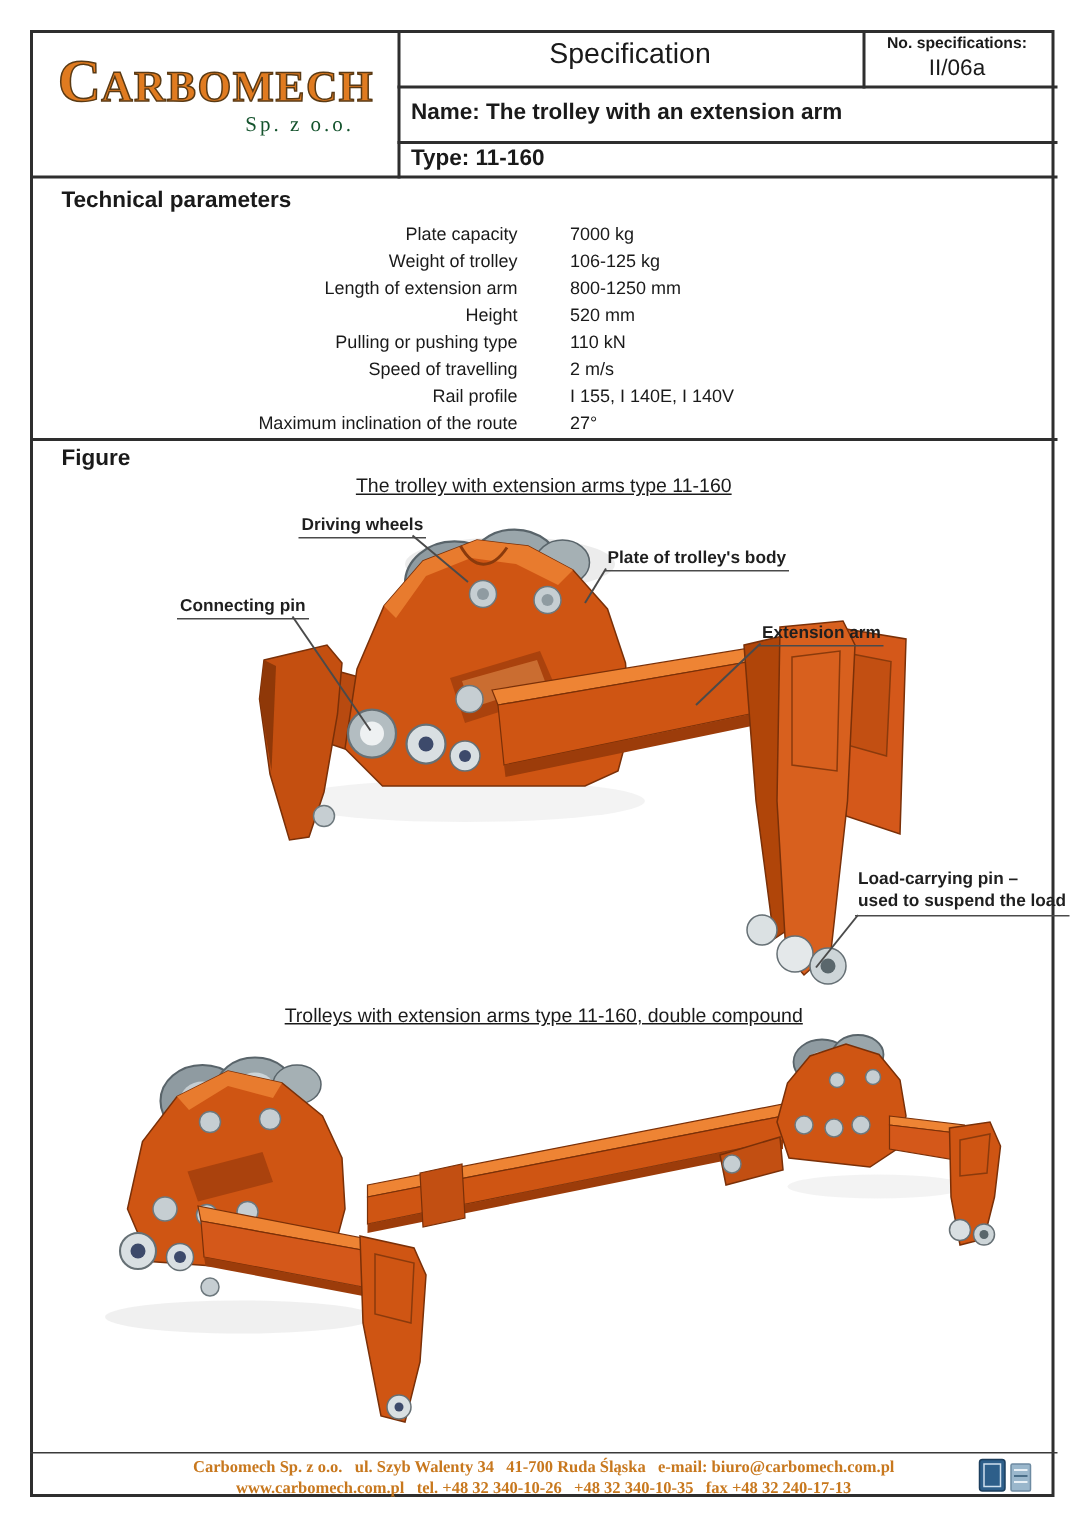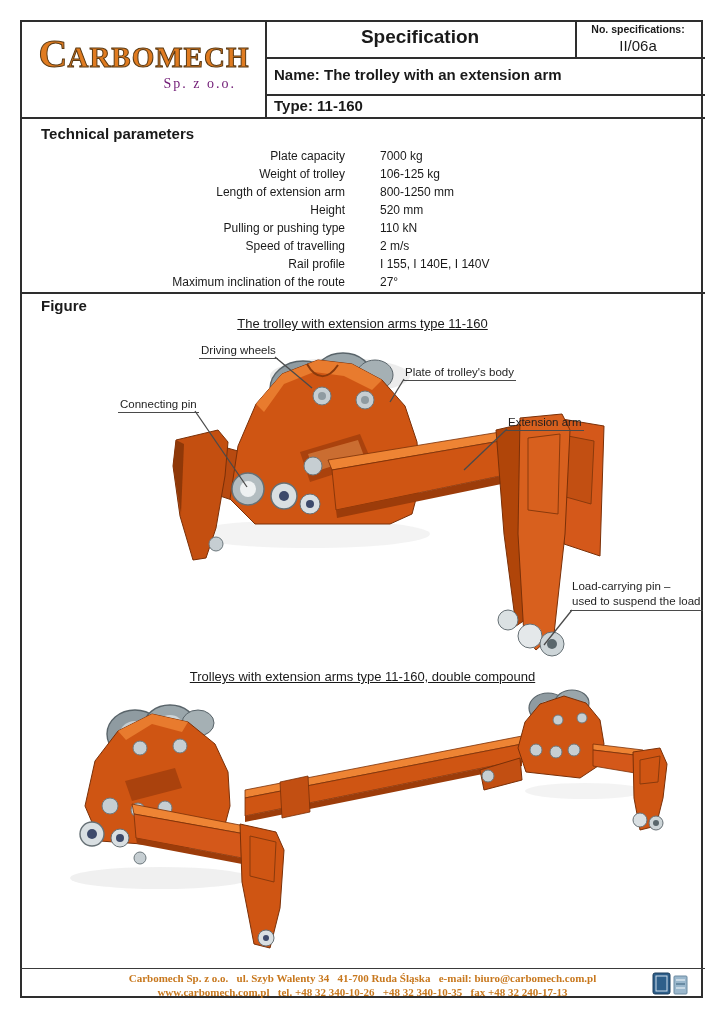--- a/index.html
+++ b/index.html
@@ -13,40 +13,40 @@
   .frame{left:20px;top:20px;width:683px;height:978px;border:2px solid #2e2e2e;box-sizing:border-box;}
   .hline{background:#2e2e2e;height:2px;}
   .hline.thin{height:1px;background:#3a3a3a;}
   .vline{background:#2e2e2e;width:2px;}
   
   .logo-wrap{left:26px;top:34px;width:236px;height:80px;text-align:center;}
   .logo-main{font-family:"Liberation Serif", serif;font-weight:bold;color:#e07b20;
     -webkit-text-stroke:1px #5a3a14;text-stroke:1px #5a3a14;line-height:1;}
   .logo-c{font-size:40px;}
   .logo-rest{font-size:29px;letter-spacing:1px;}
-  .logo-sub{font-family:"Liberation Serif", serif;font-size:14px;color:#701a75;
+  .logo-sub{font-family:"Liberation Serif", serif;font-size:14px;color:#14532d;
     letter-spacing:2px;text-align:right;padding-right:26px;margin-top:2px;}
   .spec-title{left:267px;top:26px;width:306px;height:28px;text-align:center;
-    font-size:19px;font-weight:bold;}
+    font-size:19px;font-weight:normal;}
   .nospec{left:577px;top:23px;width:122px;text-align:center;}
   .nospec-label{font-size:10.5px;font-weight:bold;}
   .nospec-value{font-size:15px;margin-top:2px;}
   .name-line{left:274px;top:66px;font-size:15px;font-weight:bold;}
   .type-line{left:274px;top:97px;font-size:15px;font-weight:bold;}
   
   .section-heading{font-size:15px;font-weight:bold;}
   .tp-wrap{left:20px;top:147px;width:560px;}
   .tp-row{display:flex;height:18px;align-items:center;font-size:12px;}
   .tp-label{width:325px;text-align:right;}
   .tp-value{margin-left:35px;}
   
   .caption{left:20px;width:685px;text-align:center;font-size:13px;}
   .caption span{text-decoration:underline;}
   .callout{font-size:11.5px;color:#1f1f1f;border-bottom:1.3px solid #4a4a4a;
-    padding:0 2px 1px 2px;line-height:14px;background:transparent;}
+    padding:0 2px 1px 2px;line-height:14px;background:transparent;font-weight:bold;}
   .callout.two-line{line-height:15px;}
   
   .footer-text{left:20px;width:685px;text-align:center;
     font-family:"Liberation Serif", serif;font-weight:bold;font-size:11px;
     color:#c8781e;white-space:pre-wrap;line-height:14px;}
 </style>
 </head>
 <body>
 
 <div class="abs frame"></div>

